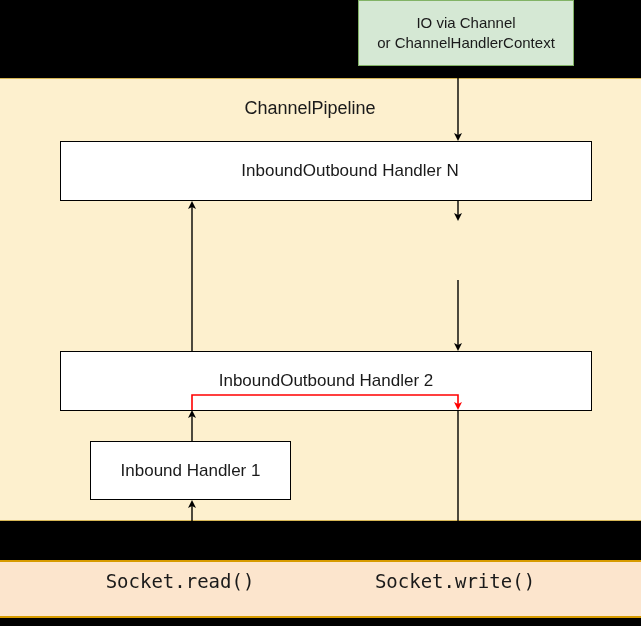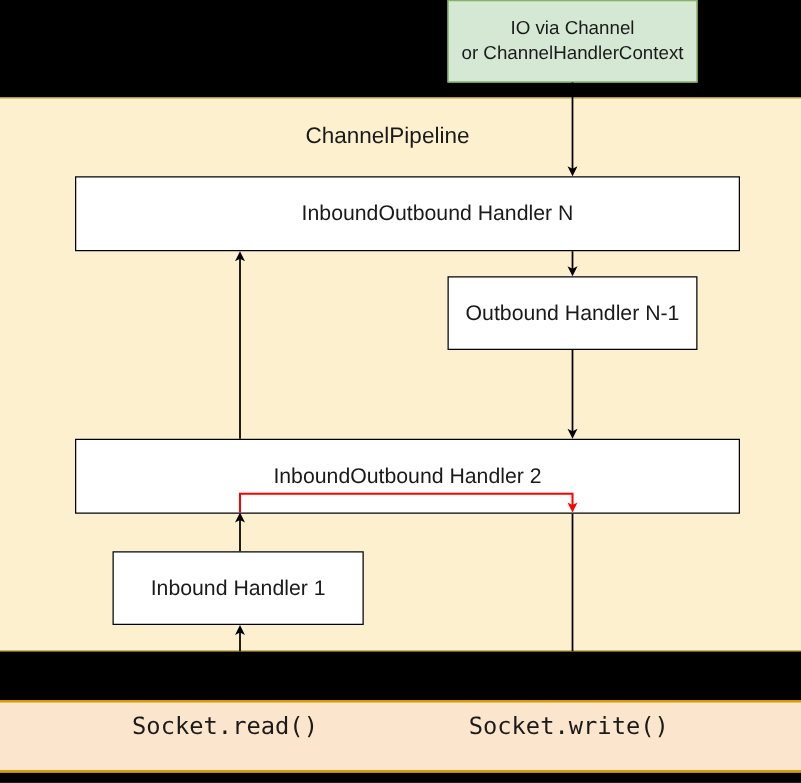--- a/index.html
+++ b/index.html
@@ -20,21 +20,21 @@
     left: 0; top: 0;
     width: 641px;
     height: 626px;
     background: #000000;
   }
   
   .io-box {
     position: absolute;
     left: 358px;
     top: 0px;
-    width: 200px;
+    width: 216px;
     height: 66px;
     background: #D5E8D4;
     border: 1px solid #82B366;
     box-sizing: border-box;
     display: flex;
     flex-direction: column;
     align-items: center;
     justify-content: center;
     line-height: 1.35;
     font-size: 15px;
@@ -128,23 +128,20 @@
     <span>IO via Channel</span>
     <span>or ChannelHandlerContext</span>
   </div>
 
   <div class="pipeline"></div>
   <div class="pipeline-label">ChannelPipeline</div>
 
   <div class="hbox hbox-n">
     <span>InboundOutbound Handler N</span>
   </div>
-  <div class="hbox hbox-n1">
-    <span>Outbound Handler N-1</span>
-  </div>
   <div class="hbox hbox-2">
     <span>InboundOutbound Handler 2</span>
   </div>
   <div class="hbox hbox-1">
     <span>Inbound Handler 1</span>
   </div>
 
   <svg class="arrows" width="641" height="626" viewBox="0 0 641 626">
     <defs>
       <marker id="ah-black" markerWidth="10" markerHeight="10" refX="5" refY="5" orient="auto" markerUnits="userSpaceOnUse">

